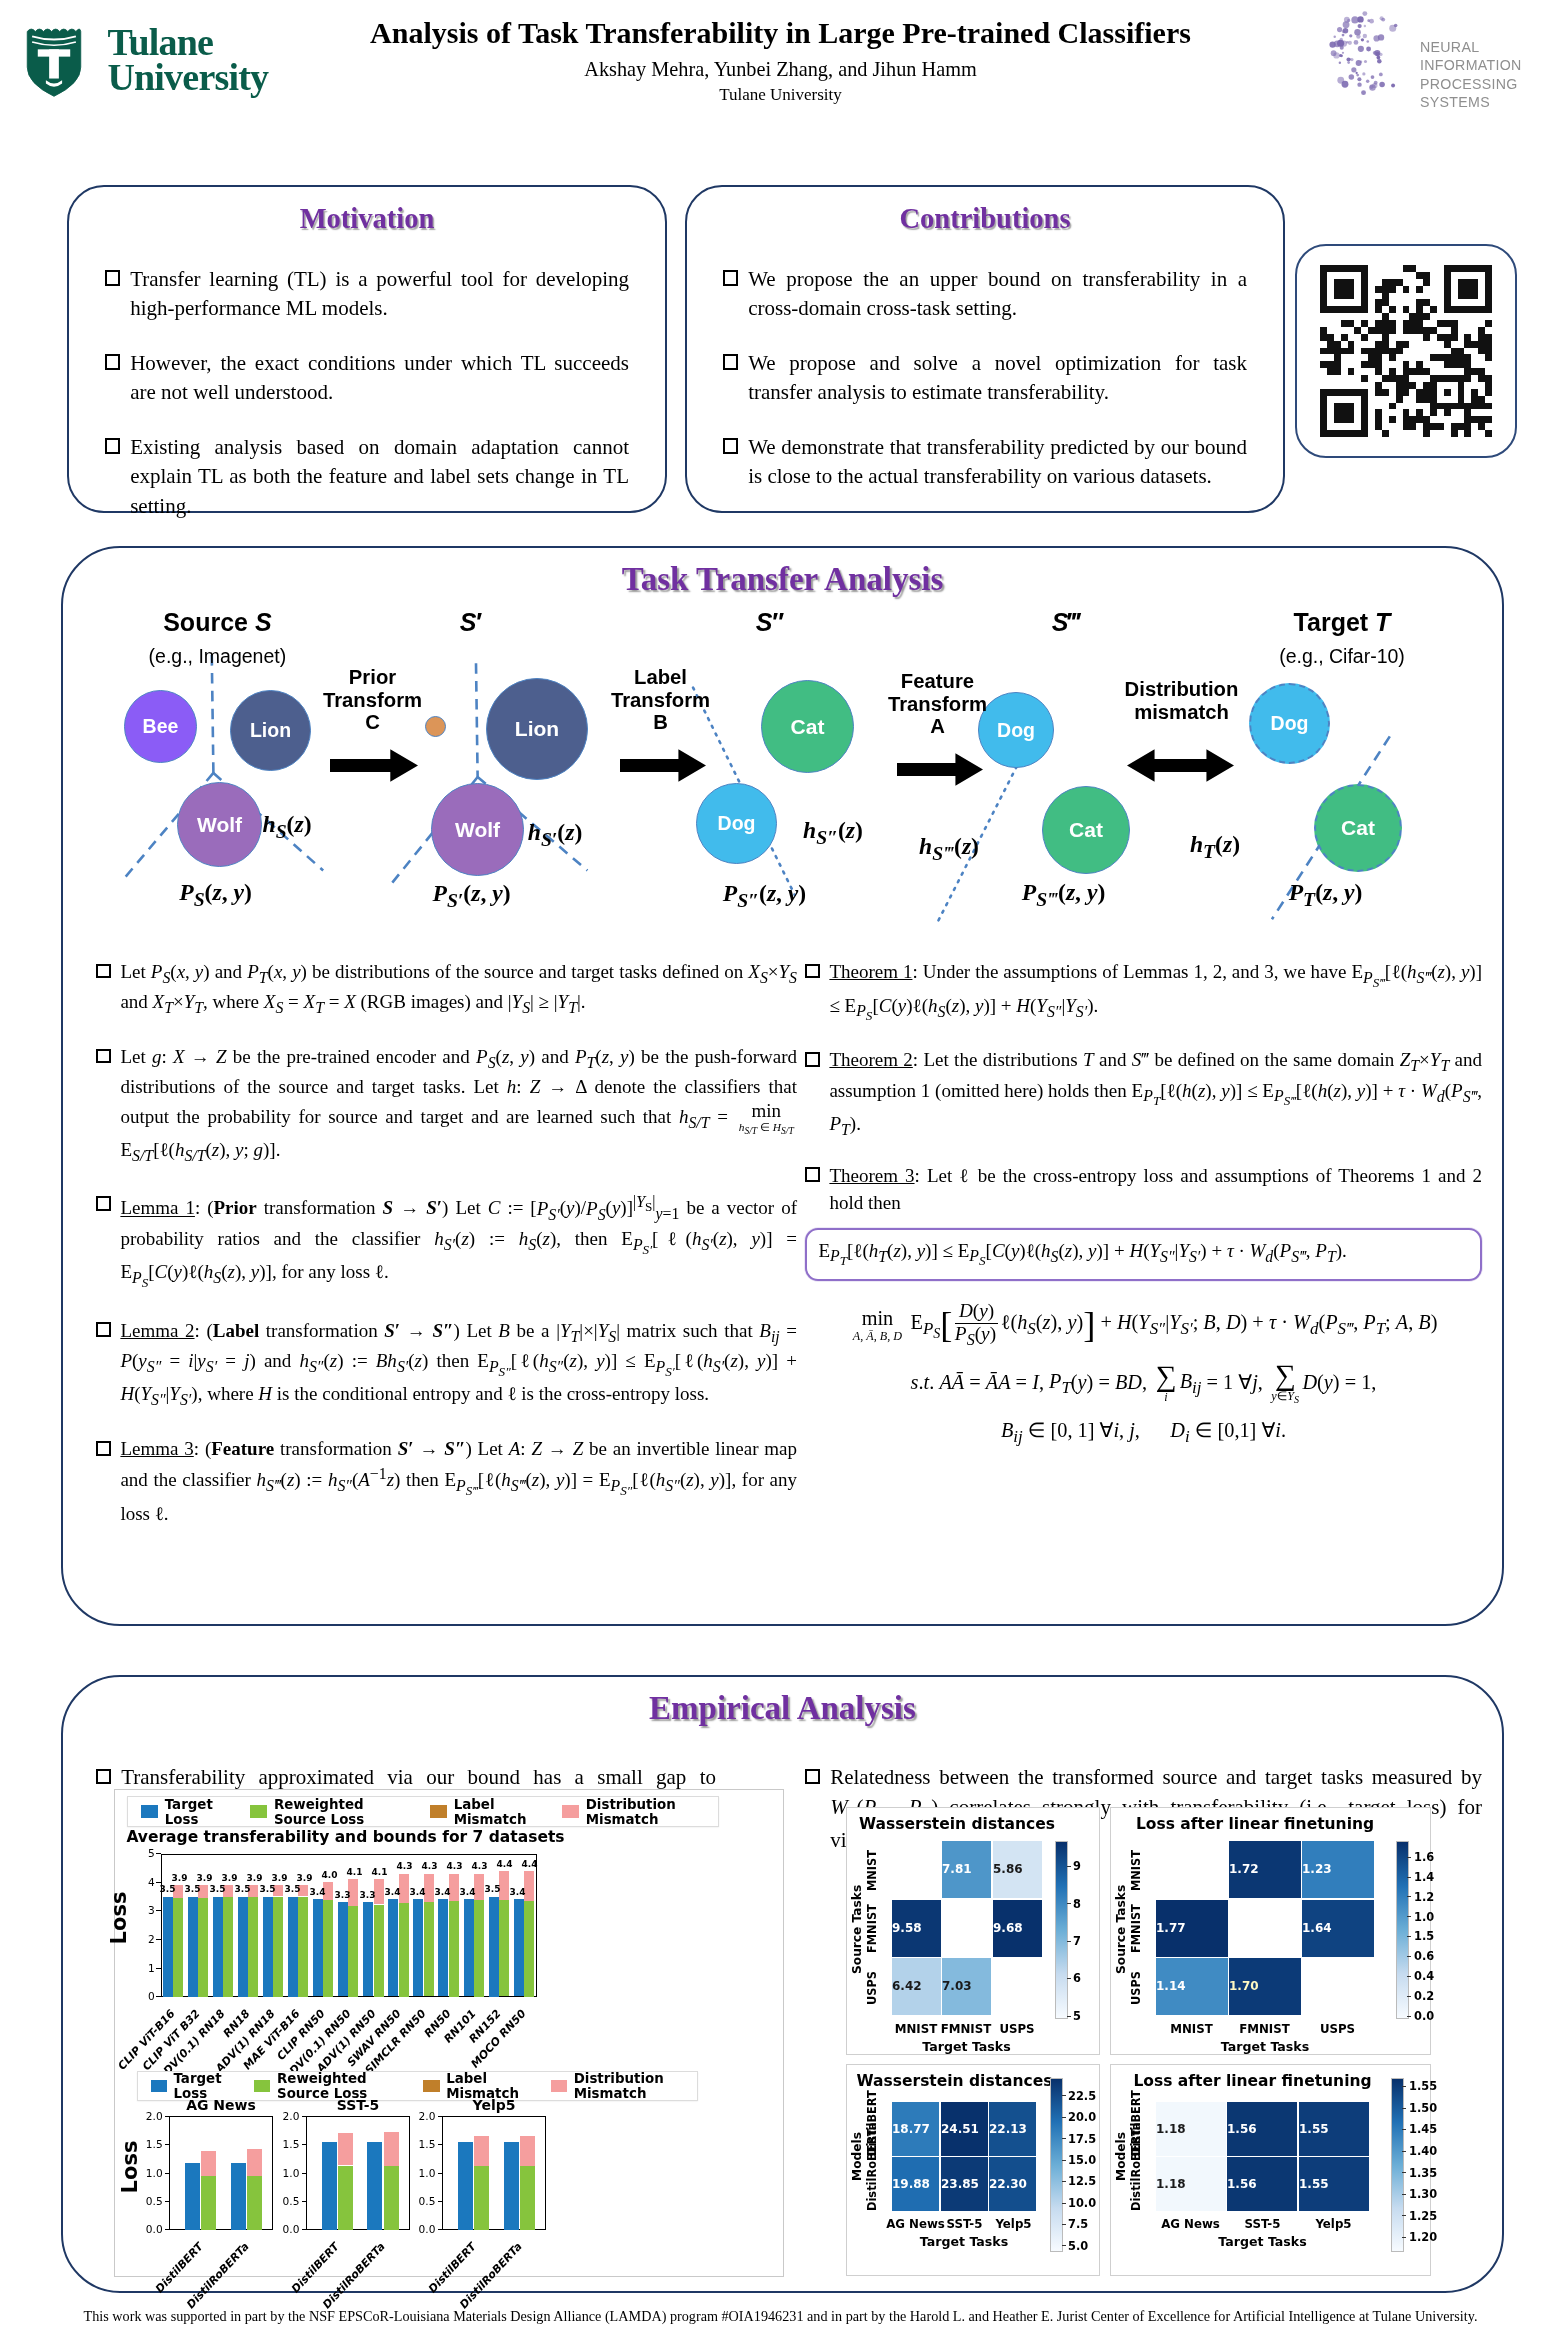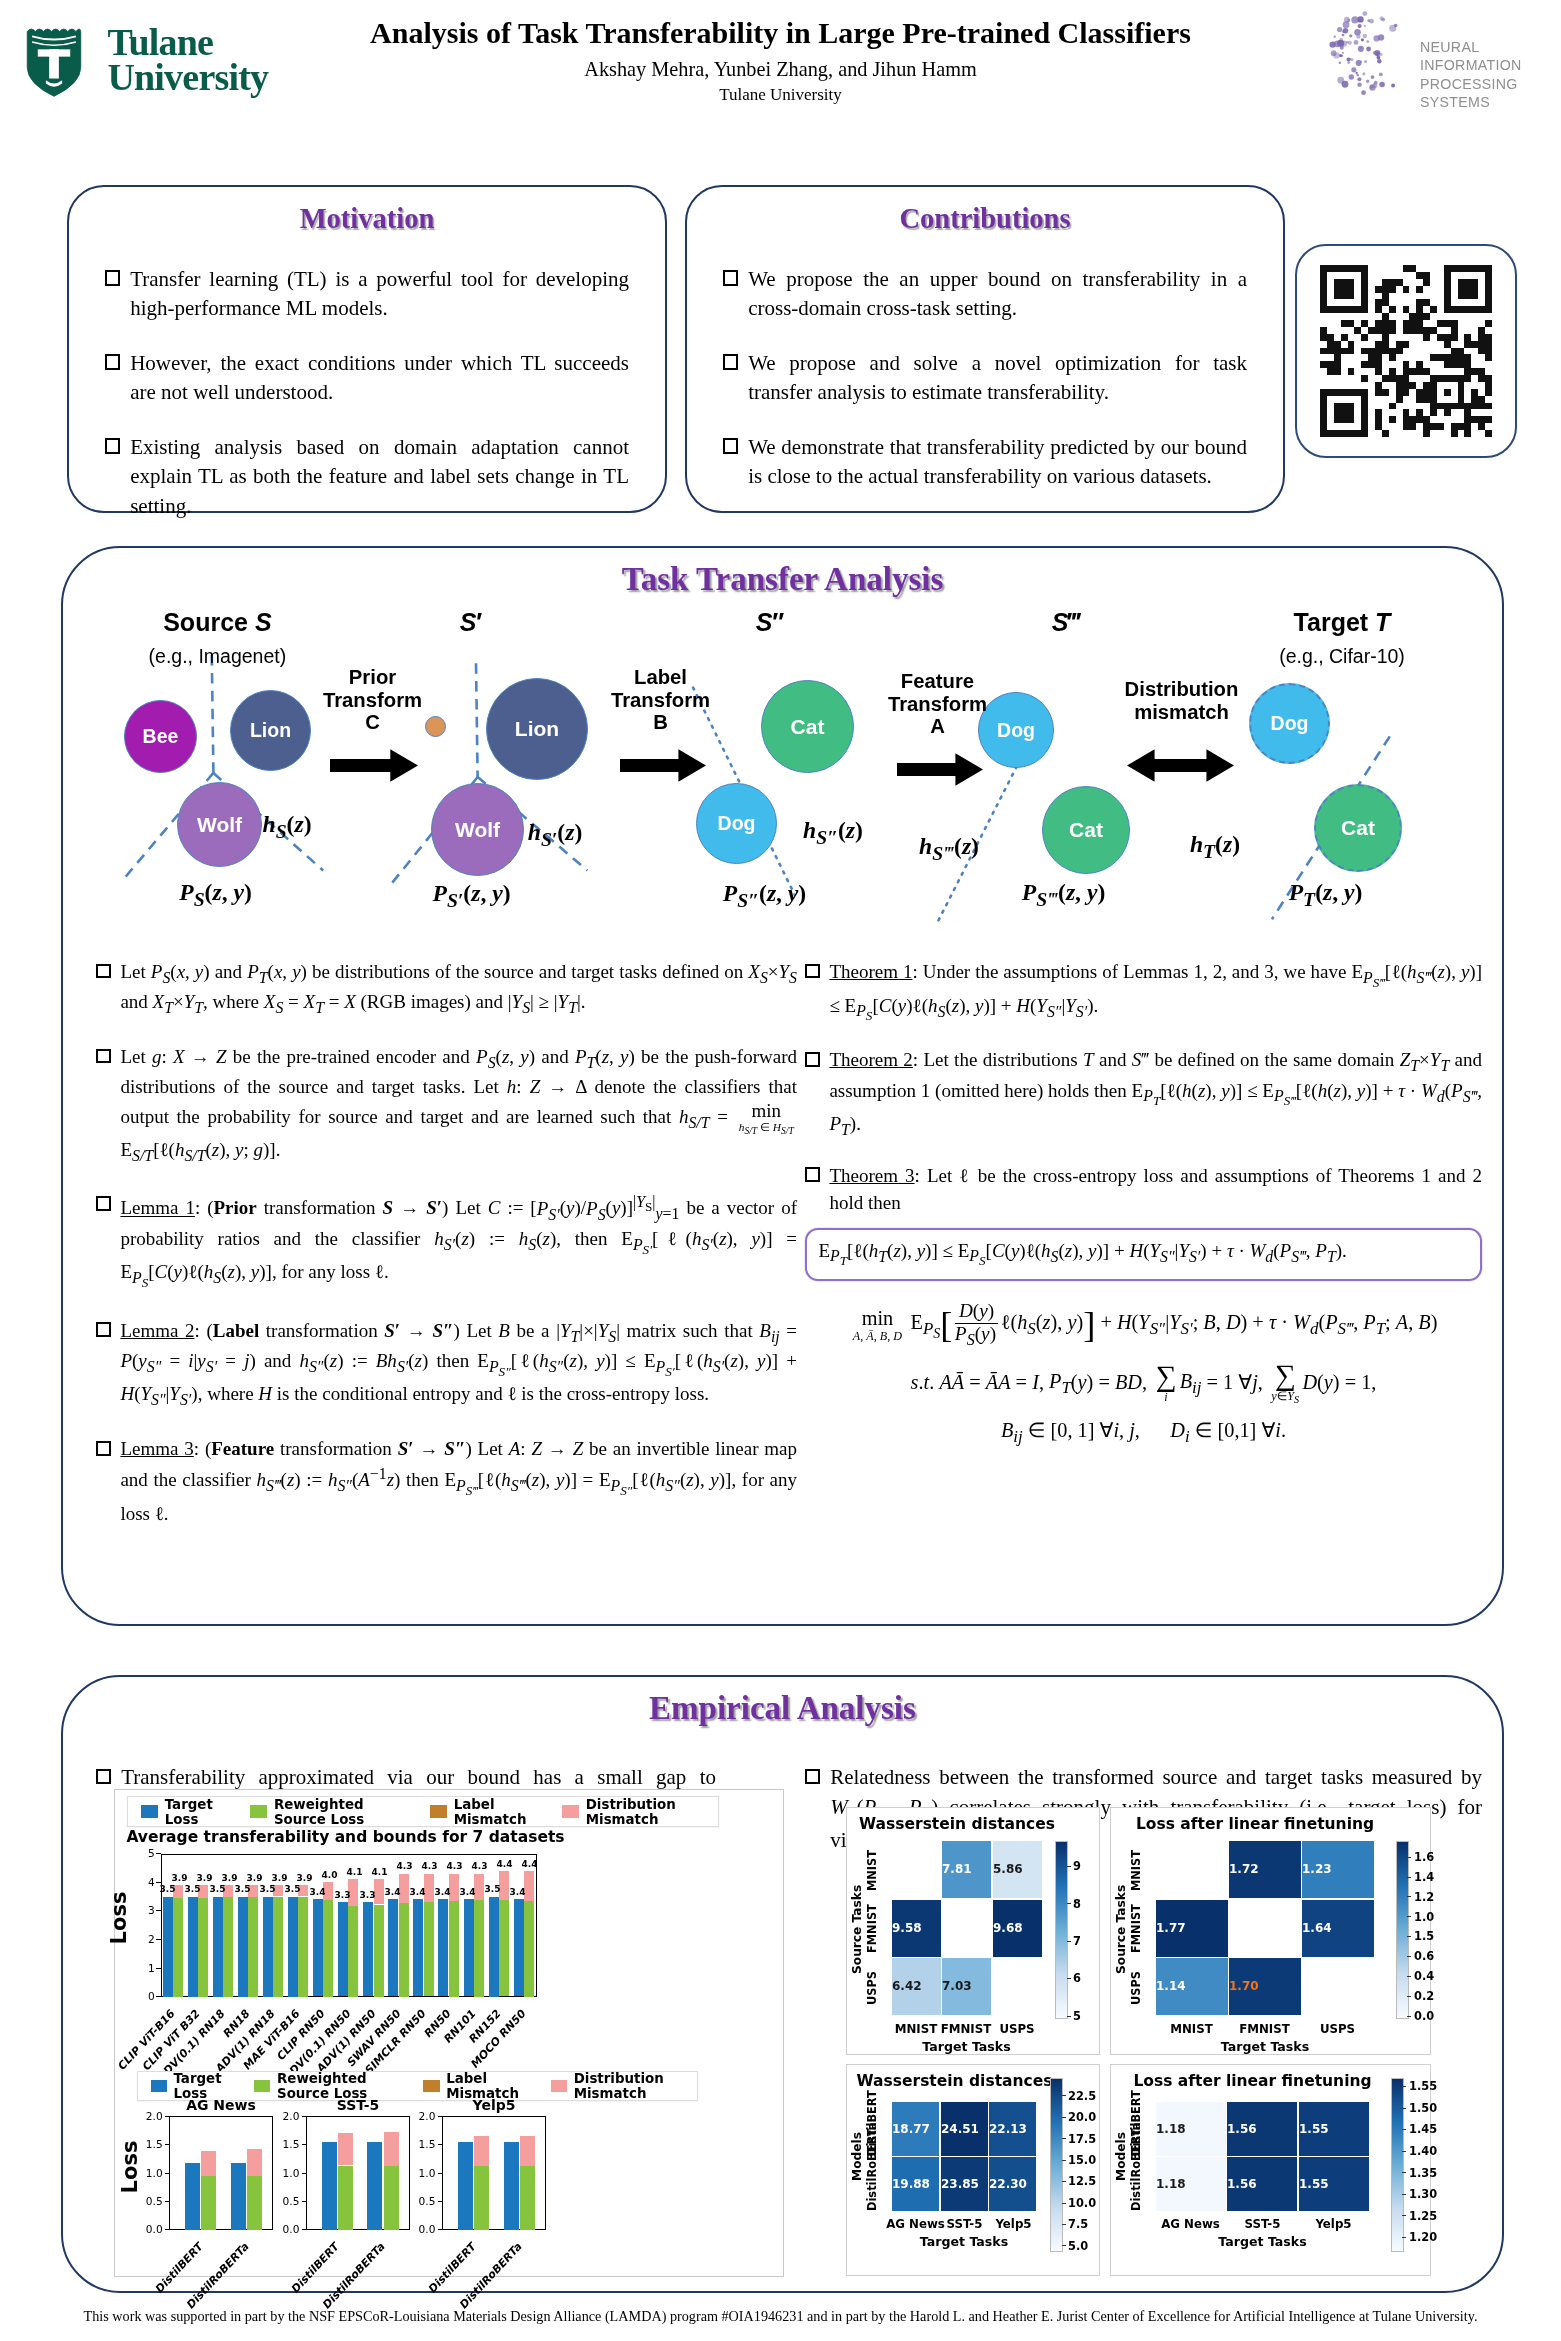--- a/index.html
+++ b/index.html
@@ -466,21 +466,21 @@
           <line x1="183" y1="70" x2="185" y2="215" stroke="#4d83c3" stroke-width="3.2" stroke-dasharray="13 9"></line>
           <line x1="185" y1="215" x2="75" y2="345" stroke="#4d83c3" stroke-width="3.2" stroke-dasharray="13 9"></line>
           <line x1="185" y1="215" x2="320" y2="335" stroke="#4d83c3" stroke-width="3.2" stroke-dasharray="13 9"></line>
           <line x1="508" y1="80" x2="510" y2="220" stroke="#4d83c3" stroke-width="3.2" stroke-dasharray="13 9"></line>
           <line x1="510" y1="220" x2="405" y2="350" stroke="#4d83c3" stroke-width="3.2" stroke-dasharray="13 9"></line>
           <line x1="510" y1="220" x2="645" y2="335" stroke="#4d83c3" stroke-width="3.2" stroke-dasharray="13 9"></line>
           <line x1="775" y1="110" x2="900" y2="365" stroke="#4d83c3" stroke-width="3.2" stroke-dasharray="2.5 8" stroke-linecap="round"></line>
           <line x1="1197" y1="160" x2="1075" y2="400" stroke="#4d83c3" stroke-width="3.2" stroke-dasharray="2.5 8" stroke-linecap="round"></line>
           <line x1="1632" y1="170" x2="1487" y2="395" stroke="#4d83c3" stroke-width="3.2" stroke-dasharray="13 9"></line>
         </svg>
-    <div class="circle" style="left: 61px; top: 102px; width: 73px; height: 73px; background: #a21caf; font-size: 19.5px; position: absolute;">Bee</div>
+    <div class="circle" style="left: 61px; top: 92px; width: 73px; height: 73px; background: #8b5cf6; font-size: 19.5px; position: absolute;">Bee</div>
         <div class="circle" style="left: 167px; top: 92px; width: 81px; height: 81px; background: rgb(77, 95, 142); font-size: 19.5px; position: absolute;">Lion</div>
         <div class="circle" style="left: 114px; top: 184px; width: 85px; height: 85px; background: rgb(154, 108, 187); font-size: 21px; position: absolute;">Wolf</div>
         <div class="circle" style="left: 362px; top: 118px; width: 21px; height: 21px; background: rgb(220, 149, 88); font-size: 19.5px; position: absolute;"></div>
         <div class="circle" style="left: 423px; top: 80px; width: 102px; height: 102px; background: rgb(77, 95, 142); font-size: 21px; position: absolute;">Lion</div>
         <div class="circle" style="left: 368px; top: 185px; width: 93px; height: 93px; background: rgb(154, 108, 187); font-size: 21px; position: absolute;">Wolf</div>
         <div class="circle" style="left: 698px; top: 82px; width: 93px; height: 93px; background: rgb(65, 189, 131); font-size: 21px; position: absolute;">Cat</div>
         <div class="circle" style="left: 633px; top: 185px; width: 81px; height: 81px; background: rgb(65, 187, 236); font-size: 19.5px; position: absolute;">Dog</div>
         <div class="circle" style="left: 915px; top: 94px; width: 76px; height: 76px; background: rgb(65, 187, 236); font-size: 19.5px; position: absolute;">Dog</div>
         <div class="circle" style="left: 979px; top: 188px; width: 88px; height: 88px; background: rgb(65, 189, 131); font-size: 21px; position: absolute;">Cat</div>
         <div class="circle dashed" style="left: 1186px; top: 85px; width: 81px; height: 81px; background: rgb(65, 187, 236); font-size: 19.5px; position: absolute;">Dog</div>
@@ -827,21 +827,21 @@
       <div class="hm-rowlab" style="left: 18px; top: 33px; width: 23px; height: 59px; position: absolute;">MNIST</div>
       <div class="hm-rowlab" style="left: 18px; top: 91px; width: 23px; height: 59px; position: absolute;">FMNIST</div>
       <div class="hm-rowlab" style="left: 18px; top: 150px; width: 23px; height: 59px; position: absolute;">USPS</div>
       <div class="hm-cell" style="left: 45px; top: 33px; width: 72px; height: 57px; background: rgb(255, 255, 255); color: rgb(26, 26, 26); line-height: 57px; position: absolute;"></div>
       <div class="hm-cell" style="left: 118px; top: 33px; width: 72px; height: 57px; background: rgb(11, 55, 115); color: rgb(255, 255, 255); line-height: 57px; position: absolute;">1.72</div>
       <div class="hm-cell" style="left: 191px; top: 33px; width: 72px; height: 57px; background: rgb(49, 126, 188); color: rgb(255, 255, 255); line-height: 57px; position: absolute;">1.23</div>
       <div class="hm-cell" style="left: 45px; top: 92px; width: 72px; height: 57px; background: rgb(8, 48, 107); color: rgb(255, 255, 255); line-height: 57px; position: absolute;">1.77</div>
       <div class="hm-cell" style="left: 118px; top: 92px; width: 72px; height: 57px; background: rgb(255, 255, 255); color: rgb(26, 26, 26); line-height: 57px; position: absolute;"></div>
       <div class="hm-cell" style="left: 191px; top: 92px; width: 72px; height: 57px; background: rgb(15, 67, 129); color: rgb(255, 255, 255); line-height: 57px; position: absolute;">1.64</div>
       <div class="hm-cell" style="left: 45px; top: 150px; width: 72px; height: 57px; background: rgb(64, 139, 195); color: rgb(255, 255, 255); line-height: 57px; position: absolute;">1.14</div>
-      <div class="hm-cell" style="left: 118px; top: 150px; width: 72px; height: 57px; background: rgb(12, 58, 119); color: #f97316; line-height: 57px; position: absolute;">1.70</div>
+      <div class="hm-cell" style="left: 118px; top: 150px; width: 72px; height: 57px; background: rgb(12, 58, 119); color: #fef9c3; line-height: 57px; position: absolute;">1.70</div>
       <div class="hm-cell" style="left: 191px; top: 150px; width: 72px; height: 57px; background: rgb(255, 255, 255); color: rgb(26, 26, 26); line-height: 57px; position: absolute;"></div>
       <div class="hm-collab" style="left: 39px; top: 214px; width: 83px; position: absolute;">MNIST</div>
       <div class="hm-collab" style="left: 112px; top: 214px; width: 83px; position: absolute;">FMNIST</div>
       <div class="hm-collab" style="left: 185px; top: 214px; width: 83px; position: absolute;">USPS</div>
       <div class="hm-xlab" style="left: 44px; top: 231px; width: 220px; position: absolute;">Target Tasks</div>
       <div class="hm-cbar" style="left: 285px; top: 33px; width: 10.6px; height: 176px; position: absolute;"></div>
       <div class="tickmark" style="left: 296px; top: 49px; width: 4.1px; height: 1.3px; background: rgb(51, 51, 51); position: absolute;"></div>
       <div class="hm-cbtick" style="left: 303px; top: 42px; width: 36px; position: absolute;">1.6</div>
       <div class="tickmark" style="left: 296px; top: 69px; width: 4.1px; height: 1.3px; background: rgb(51, 51, 51); position: absolute;"></div>
       <div class="hm-cbtick" style="left: 303px; top: 62px; width: 36px; position: absolute;">1.4</div>

